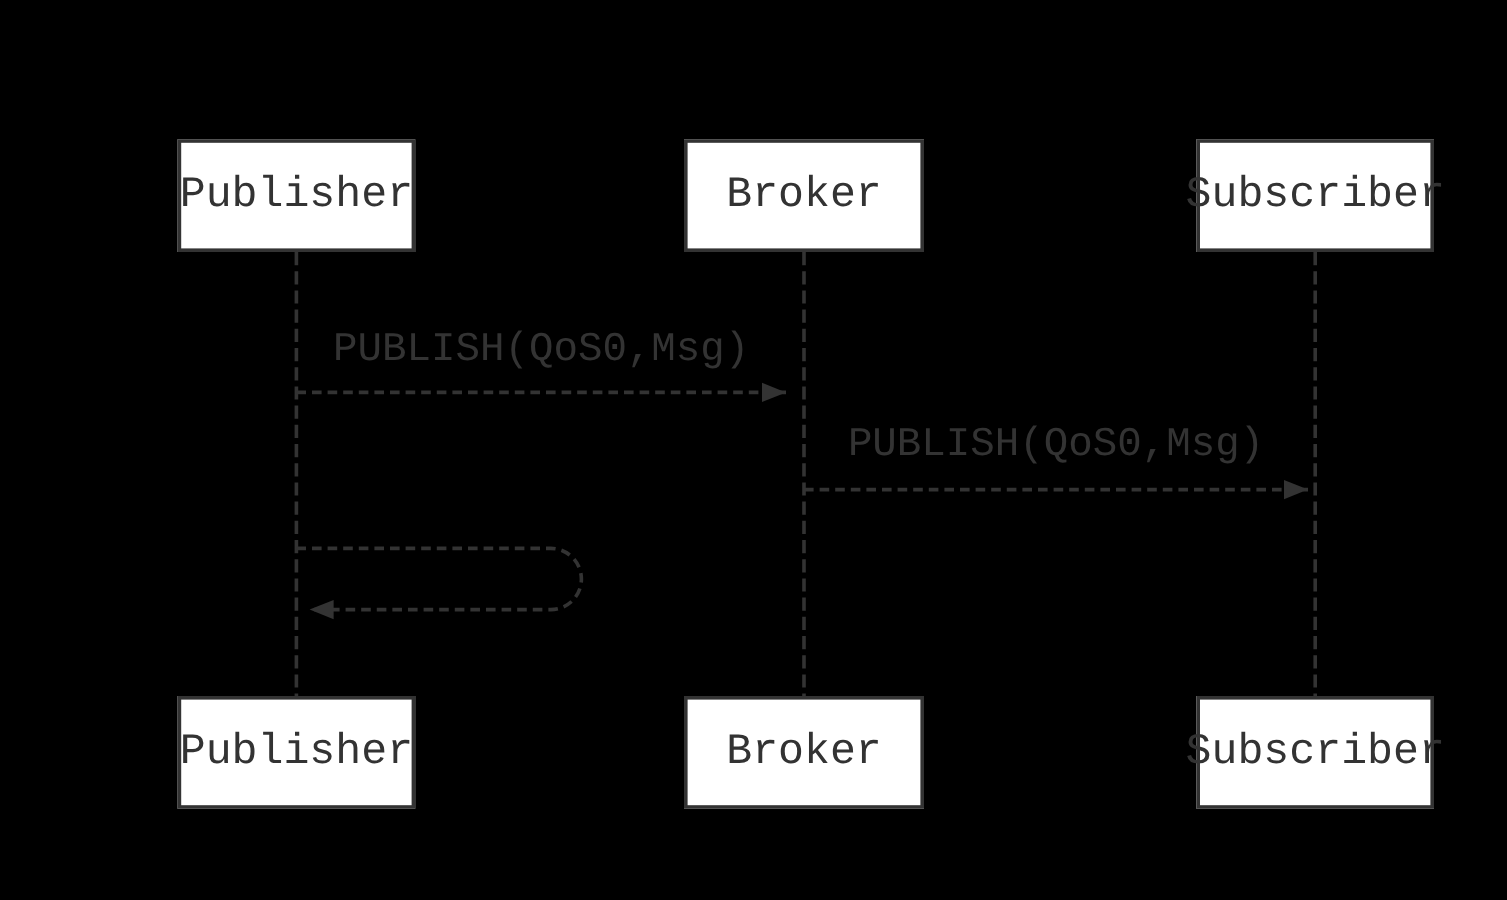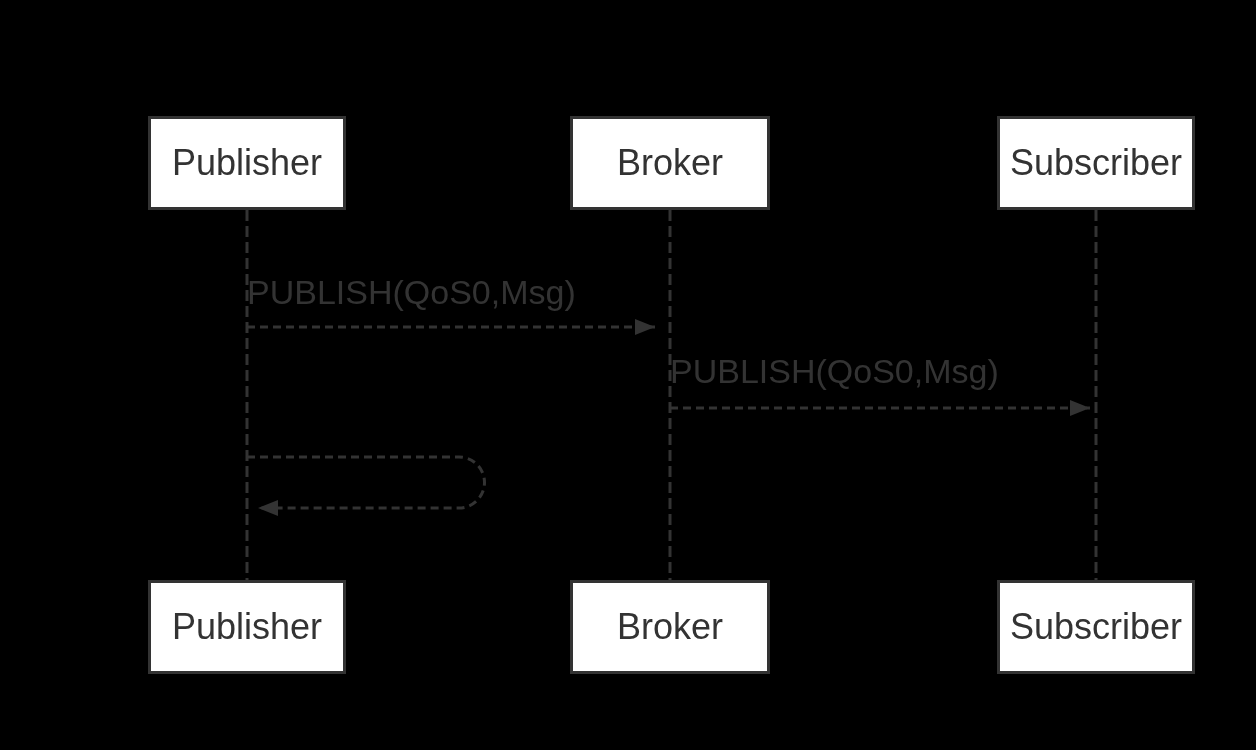--- a/index.html
+++ b/index.html
@@ -6,21 +6,21 @@
     margin: 0;
     padding: 0;
     background: #000000;
   }
   .stage {
     position: relative;
     width: 1256px;
     height: 750px;
     background: #000000;
     overflow: hidden;
-    font-family: Liberation Sans, sans-serif;
+    font-family: Liberation Mono, monospace;
   }
   .lines-layer {
     position: absolute;
     left: 0;
     top: 0;
   }
   .lifeline {
     stroke: #333333;
     stroke-width: 3;
     stroke-dasharray: 11 5;
@@ -47,21 +47,21 @@
     line-height: 1;
     white-space: nowrap;
   }
   .msg-label {
     position: absolute;
     color: #333333;
     font-size: 34px;
     line-height: 1.1;
     white-space: nowrap;
   }
-  .msg-label.center { }
+  .msg-label.center { text-align: center; }
   .msg-label.right  { text-align: right; }
 
   
   #box-publisher-top  { left: 148px; top: 116px; }
   #box-broker-top     { left: 570px; top: 116px; width: 200px; }
   #box-subscriber-top { left: 997px; top: 116px; }
   #box-publisher-bot  { left: 148px; top: 580px; }
   #box-broker-bot     { left: 570px; top: 580px; width: 200px; }
   #box-subscriber-bot { left: 997px; top: 580px; }
 

